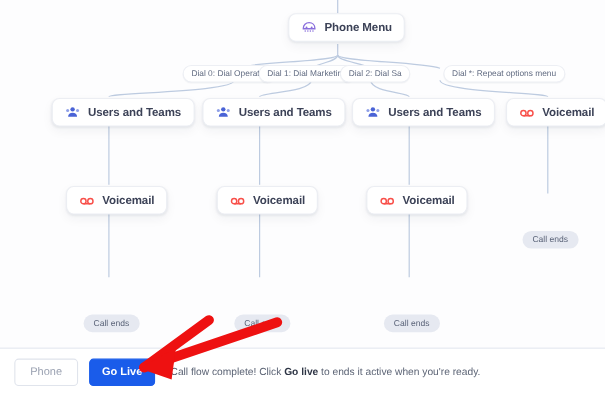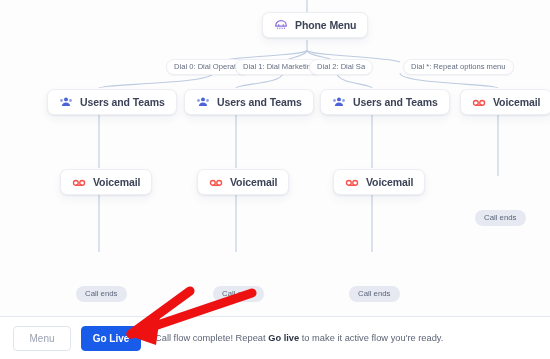--- a/index.html
+++ b/index.html
@@ -221,27 +221,27 @@
       <span>Call ends</span>
     </div>
     <div class="callends" style="left:349px;top:253px;">
       <span>Call ends</span>
     </div>
 
   </div>
 
   <div id="footer">
     <div class="btn" id="save-btn">
-      <span>Menu</span>
+      <span>Phone</span>
     </div>
     <div class="btn" id="golive-btn">
       <span>Go Live</span>
     </div>
     <div id="footer-msg">
-      <span>Call flow complete! Repeat </span><b>Go live</b><span> to make it active flow you're ready.</span>
+      <span>Call flow complete! Click </span><b>Go live</b><span> to ends it active when you're ready.</span>
     </div>
   </div>
 
   <svg id="arrow" viewBox="0 0 550 359">
     <g stroke="#ee1111" stroke-width="9" fill="none" stroke-linecap="round" stroke-linejoin="round">
       <path d="M252,293 L131,334"></path>
       <path d="M190,291 L131,334"></path>
     </g>
     <path d="M127,335 L160,316 L156,345 Z" fill="#ee1111"></path>
   </svg>

